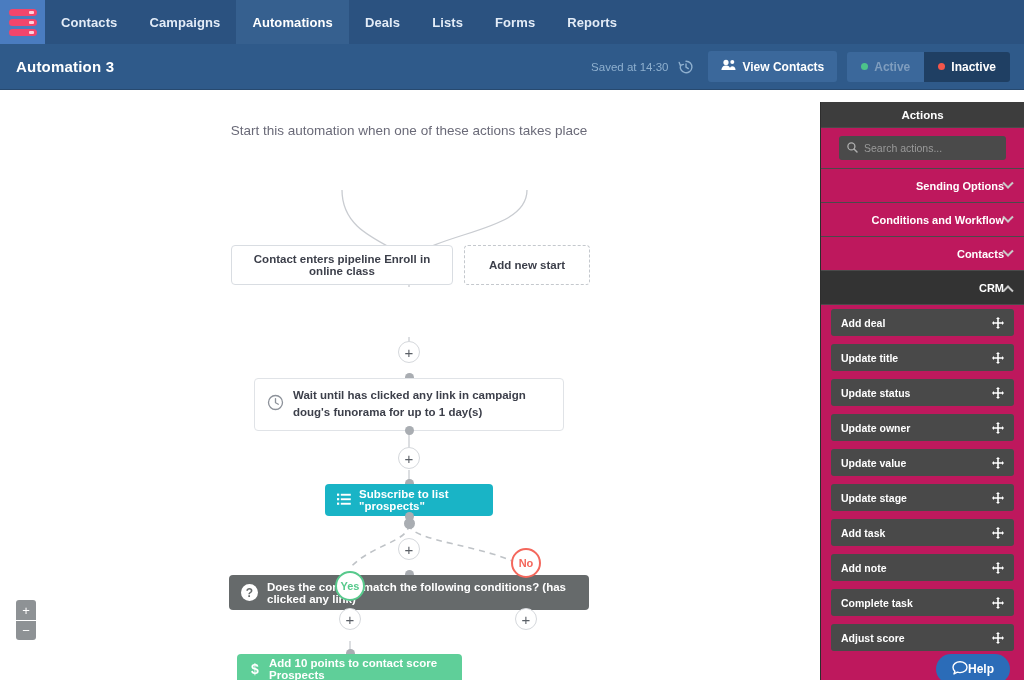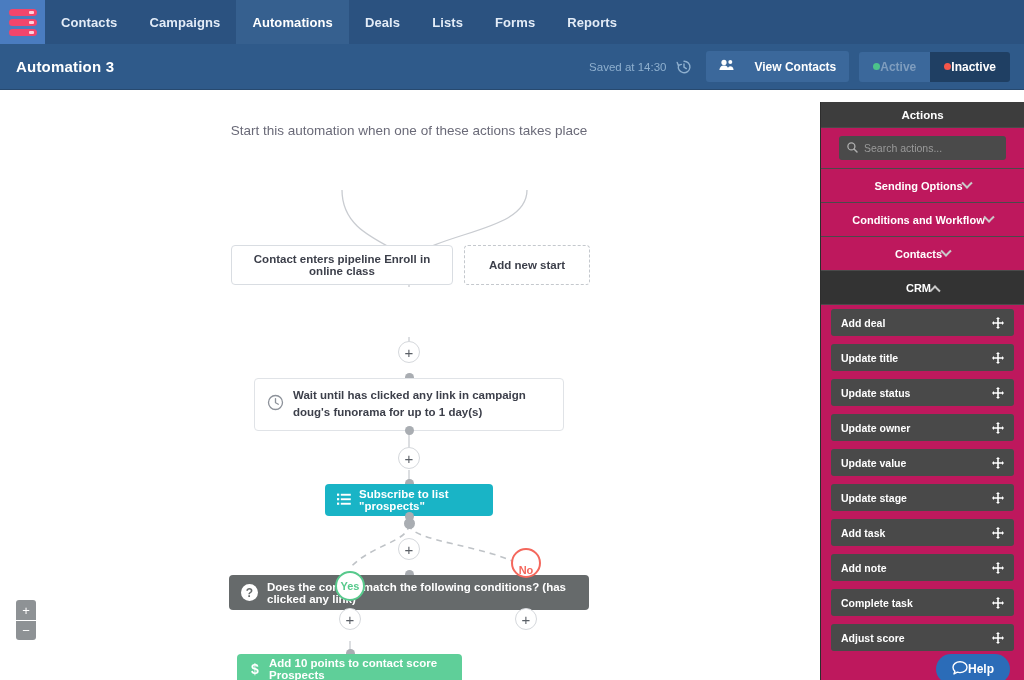--- a/index.html
+++ b/index.html
@@ -71,26 +71,26 @@
     letter-spacing: .2px;
   }
   .subheader-right {
     margin-left: auto; display: flex; align-items: center; gap: 10px; padding-right: 14px;
   }
   .saved-text { color: #8fb0cf; font-size: 11.5px; }
   .history-icon { display: flex; align-items: center; cursor: pointer; margin-right: 4px; }
   .btn-view-contacts {
     background: #3b689b; color: #ffffff; font-size: 12px; font-weight: bold;
     border-radius: 3px; padding: 8px 13px; display: flex; align-items: center;
-    gap: 20px; cursor: pointer;
+    gap: 6px; cursor: pointer;
   }
   .toggle-group { display: flex; border-radius: 3px; overflow: hidden; }
   .toggle-btn {
     font-size: 12px; font-weight: bold; padding: 8px 14px; display: flex;
-    align-items: center; cursor: pointer;
+    align-items: center; gap: 6px; cursor: pointer;
   }
   .toggle-active { background: #3b689b; color: #7f9dbe; }
   .toggle-inactive { background: #1f3f63; color: #ffffff; }
   .dot { width: 7px; height: 7px; border-radius: 50%; display: inline-block; }
 
   
   .canvas {
     position: absolute; top: 90px; left: 0; width: 820px; height: 590px;
     background: #ffffff; overflow: hidden;
   }
@@ -190,21 +190,21 @@
     background: #4a4a4a; border-radius: 3px; height: 24px; display: flex;
     align-items: center; gap: 6px; padding: 0 8px; cursor: text;
   }
   .search-box input {
     background: transparent; border: none; outline: none; color: #cfcfcf;
     font-size: 10.5px; font-family: "Liberation Sans", sans-serif; width: 100%;
   }
   .search-box input::placeholder { color: #9a9a9a; }
 
   .accordion {
-    height: 34px; display: flex; align-items: center; justify-content: center;
+    height: 34px; display: flex; align-items: center; justify-content: flex-end;
     padding: 0 12px; color: #ffffff; font-size: 11px; font-weight: bold;
     border-bottom: 1px solid #4a4a4a; cursor: pointer;
   }
   .accordion.open { background: #333333; }
   .chev { display: inline-block; width: 8px; height: 8px;
     border-right: 2px solid #c9c9c9; border-bottom: 2px solid #c9c9c9; }
   .chev.down { transform: rotate(45deg) translate(-2px,-2px); }
   .chev.up { transform: rotate(-135deg) translate(-2px,-2px); }
 
   .action-list { padding: 4px 10px 0 10px; }
@@ -373,21 +373,21 @@
     <div class="conn-dot" style="left:405px; top:480px;"></div>
     <div class="node gray-box" style="left:229px; top:485px;">
       <span class="q-badge">?</span>
       <span>Does the contact match the following conditions? (has clicked any link)</span>
     </div>
     <div class="conn-dot" style="left:404px; top:428px; width:11px; height:11px;"></div>
 
     <div class="node branch-node branch-yes" style="left:335px; top:481px;">
       <span>Yes</span>
     </div>
-    <div class="node branch-node branch-no" style="left:511px; top:458px;align-items:flex-end;">
+    <div class="node branch-node branch-no" style="left:511px; top:458px;">
       <span>No</span>
     </div>
 
     <div class="node plus-node" style="left:339px; top:518px;">
       <span>+</span>
     </div>
     <div class="node plus-node" style="left:515px; top:518px;">
       <span>+</span>
     </div>
 

